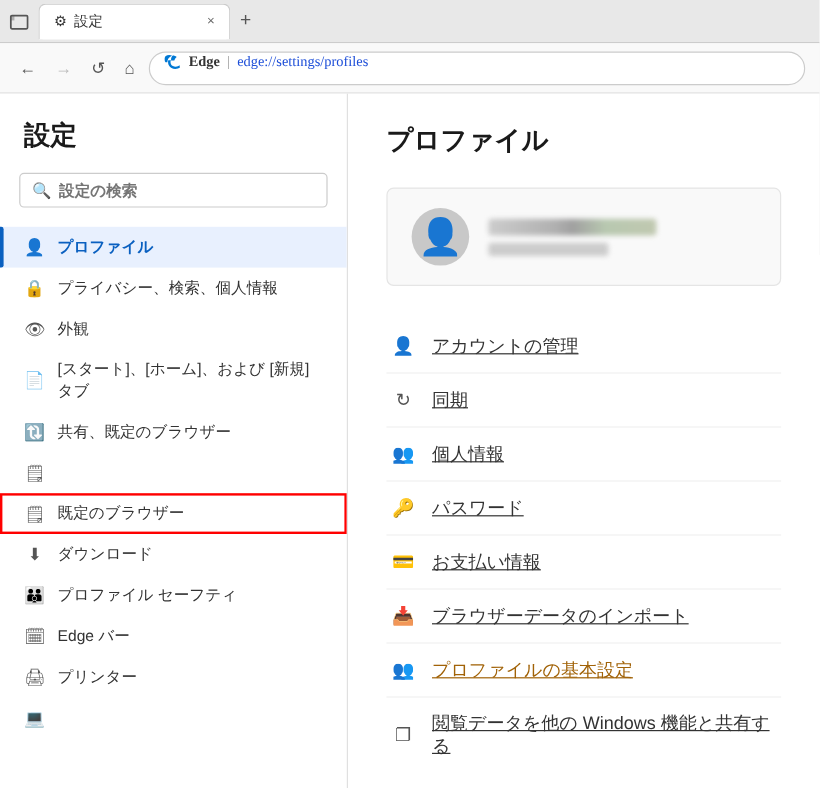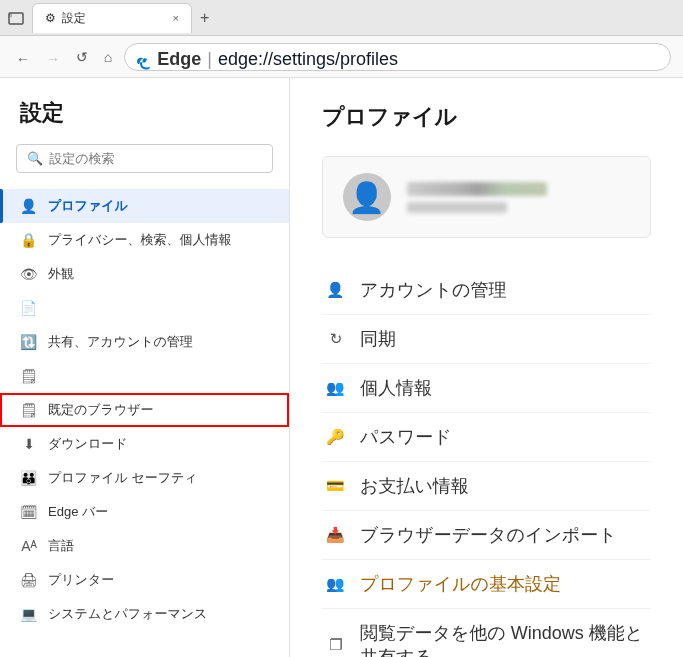--- a/index.html
+++ b/index.html
@@ -85,41 +85,42 @@
       border-radius: 4px;
     }
     .nav-btn.disabled { color: #bbb; cursor: default; }
     .address-field {
       flex: 1;
       background: white;
       border: 1px solid #ccc;
       border-radius: 20px;
       height: 28px;
       display: flex;
-      align-items: flex-end;
+      align-items: flex-start;
       padding: 0 12px;
       gap: 6px;
-      font-size: 18px;
-      color: #333;
+      font-size: 12px;
+      color: #333;
+      font-family: Liberation Serif, serif;
     }
     .address-text {
       display: flex;
       align-items: center;
       gap: 4px;
     }
     .address-brand {
       font-weight: 600;
       color: #333;
     }
     .address-separator {
       color: #999;
       margin: 0 2px;
     }
     .address-path {
-      color: #0f172a;
+      color: #1d4ed8;
     }
 
     
     .main {
       display: flex;
       height: calc(657px - 36px - 42px);
       background: white;
     }
 
     
@@ -150,20 +151,21 @@
       color: #888;
       font-size: 13px;
     }
     .search-input {
       border: none;
       outline: none;
       font-size: 13px;
       color: #8b5cf6;
       background: transparent;
       flex: 1;
+      font-weight: bold;
     }
 
     .nav-item {
       display: flex;
       align-items: center;
       padding: 8px 20px;
       gap: 10px;
       cursor: pointer;
       color: #333;
       font-size: 13px;
@@ -271,22 +273,23 @@
       width: 20px;
       height: 20px;
       color: #555;
       display: flex;
       align-items: center;
       justify-content: center;
       font-size: 15px;
       flex-shrink: 0;
     }
     .menu-label {
-      font-size: 18px;
-      color: #333;
+      font-size: 15px;
+      color: #333;
+      text-decoration: underline;
     }
     .menu-label.blue {
       color: #a16207;
       font-weight: 500;
     }
 
     
     svg { display: block; }
   </style>
 </head>
@@ -345,24 +348,25 @@
         <div class="nav-item">
           <span class="nav-icon">🔒</span>
           <span>プライバシー、検索、個人情報</span>
         </div>
         <div class="nav-item">
           <span class="nav-icon">👁</span>
           <span>外観</span>
         </div>
         <div class="nav-item">
           <span class="nav-icon">📄</span>
+          <span>[スタート]、[ホーム]、および [新規] タブ</span>
         </div>
         <div class="nav-item">
           <span class="nav-icon">🔃</span>
-          <span>共有、アカウントの管理</span>
+          <span>共有、既定のブラウザー</span>
         </div>
         <div class="nav-item">
           <span class="nav-icon">🗒</span>
         </div>
         <div class="nav-item highlighted">
           <span class="nav-icon">🗒</span>
           <span>既定のブラウザー</span>
         </div>
         <div class="nav-item">
           <span class="nav-icon">⬇</span>
@@ -370,30 +374,25 @@
         </div>
         <div class="nav-item">
           <span class="nav-icon">👪</span>
           <span>プロファイル セーフティ</span>
         </div>
         <div class="nav-item">
           <span class="nav-icon">🗓</span>
           <span>Edge バー</span>
         </div>
         <div class="nav-item">
-          <span class="nav-icon">Aᴬ</span>
-          <span>言語</span>
-        </div>
-        <div class="nav-item">
           <span class="nav-icon">🖨</span>
           <span>プリンター</span>
         </div>
         <div class="nav-item">
           <span class="nav-icon">💻</span>
-          <span>システムとパフォーマンス</span>
         </div>
         <div class="nav-item"></div>
       </div>
   </div>
 
   <div class="content">
     <div class="content-title">プロファイル</div>
 
     <div class="profile-card">
       <div class="avatar">

